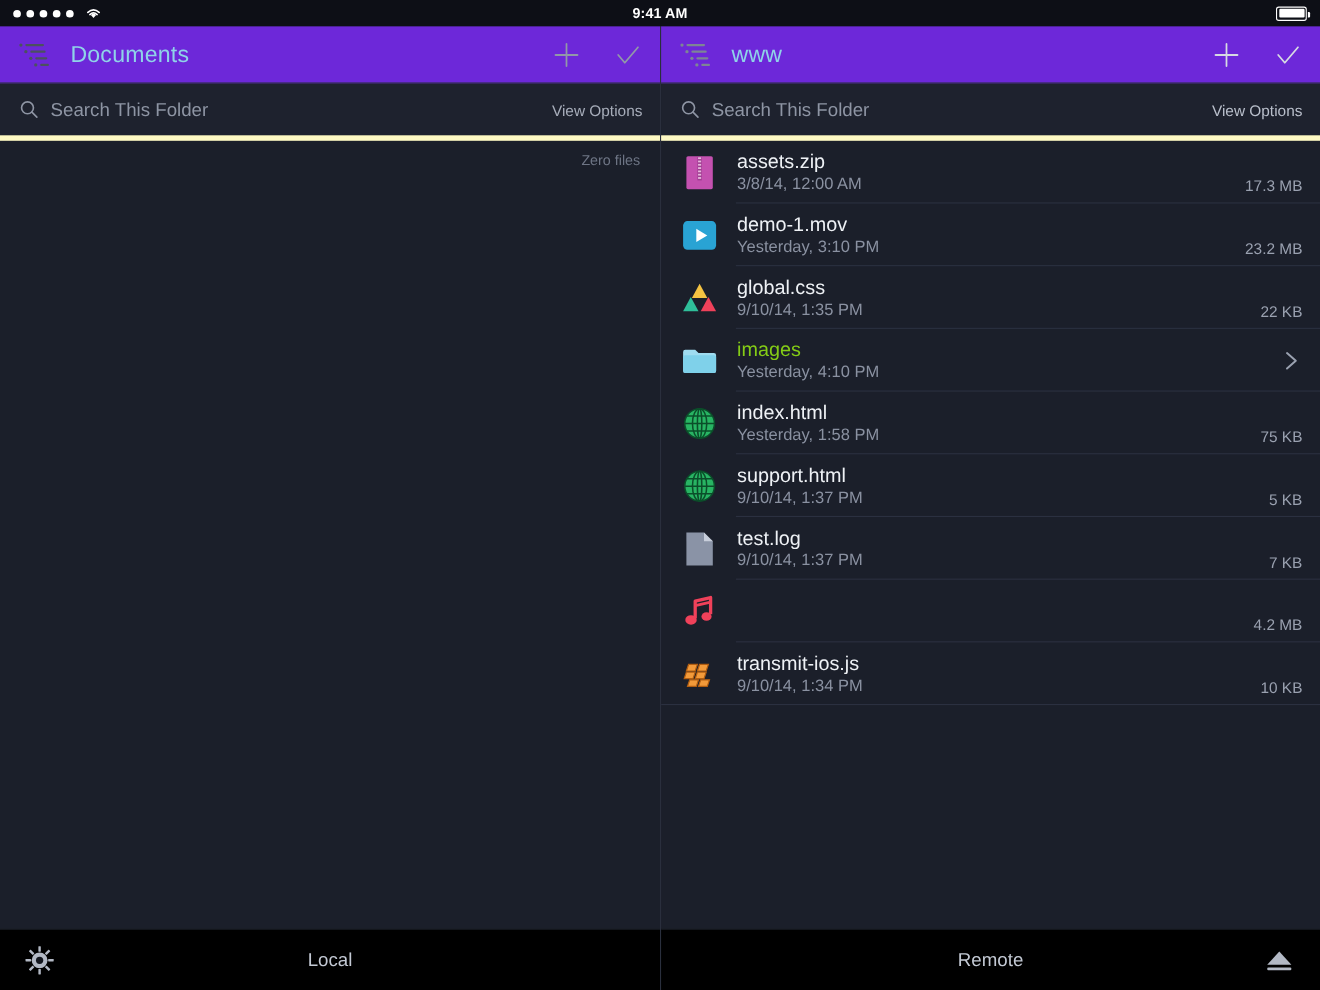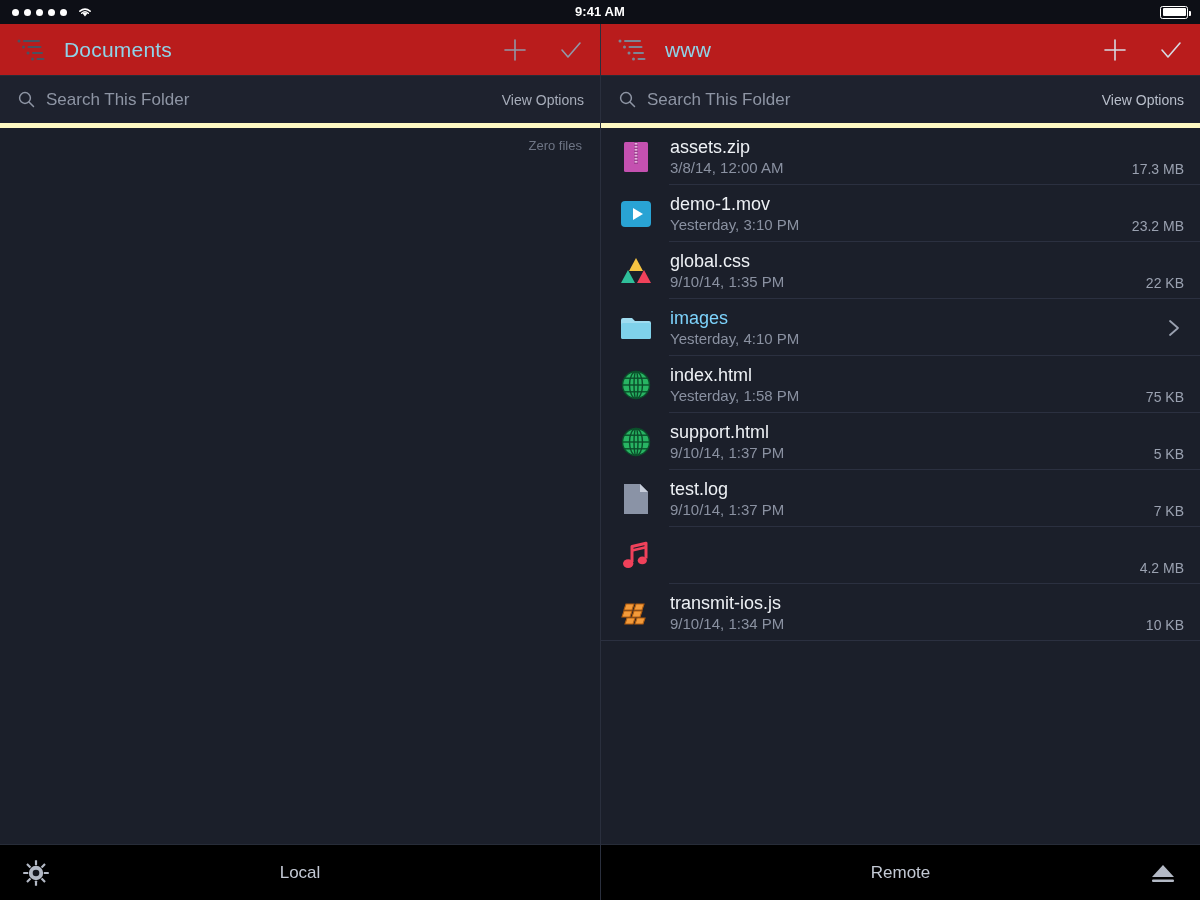--- a/index.html
+++ b/index.html
@@ -66,21 +66,21 @@
     width: 600px; height: 876px;
     position: relative;
     background: #1b1f2a;
     display: flex; flex-direction: column;
   }
   .pane.right { border-left: 1px solid #2a2f3d; }
 
   
   .navbar {
     height: 52px; flex: 0 0 52px;
-    background: #b91c1c;
+    background: #6d28d9;
     display: flex; align-items: center;
     padding: 0 14px 0 16px;
     border-bottom: 1px solid #272c38;
     position: relative;
   }
   .nav-pathicon { width: 34px; height: 30px; flex: 0 0 34px; }
   .nav-title {
     font-size: 21px;
     color: #8fd3e8;
     margin-left: 14px;
@@ -152,21 +152,21 @@
   .file-icon {
     flex: 0 0 34px; width: 34px; height: 34px;
     display: flex; align-items: center; justify-content: center;
     margin-right: 17px;
   }
   .file-meta { display: flex; flex-direction: column; justify-content: center; min-width: 0; }
   .file-name {
     font-size: 18px; color: #eef1f5;
     line-height: 22px; white-space: nowrap;
   }
-  .file-name.folder { color: #7dd3fc; }
+  .file-name.folder { color: #84cc16; }
   .file-date {
     font-size: 15px; color: #8a91a1;
     line-height: 18px; margin-top: 1px; white-space: nowrap;
   }
   .file-size {
     margin-left: auto;
     font-size: 14px; color: #9aa1b0;
     align-self: flex-end;
     padding-bottom: 8px;
     white-space: nowrap;

